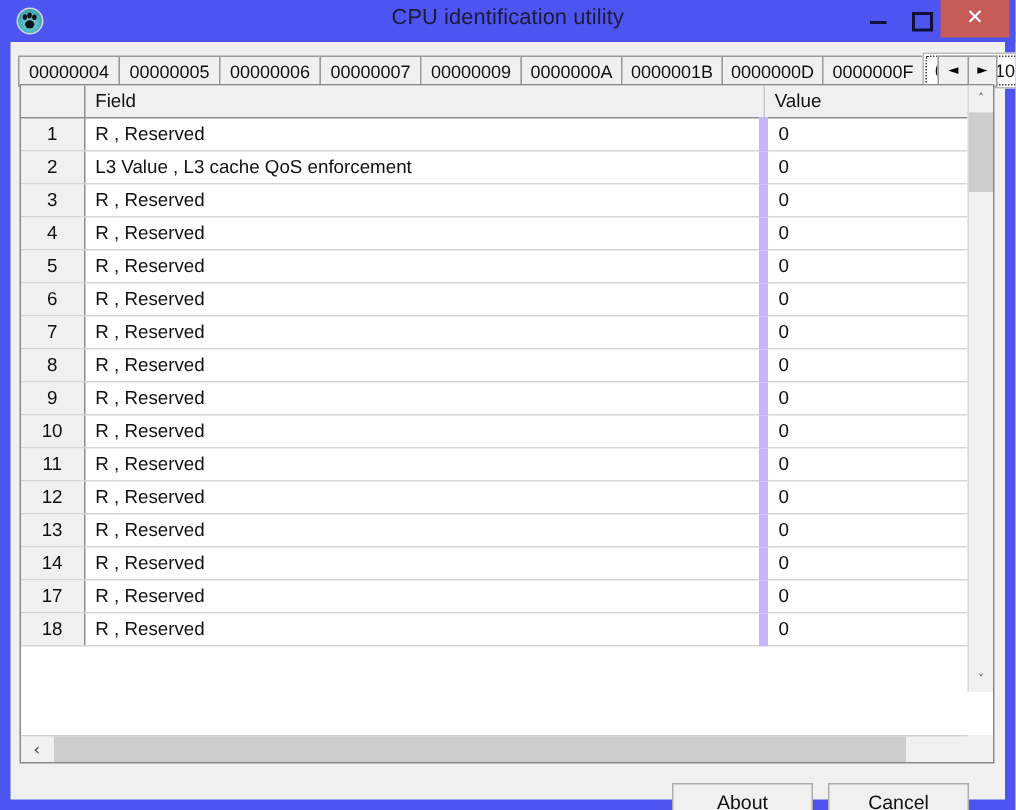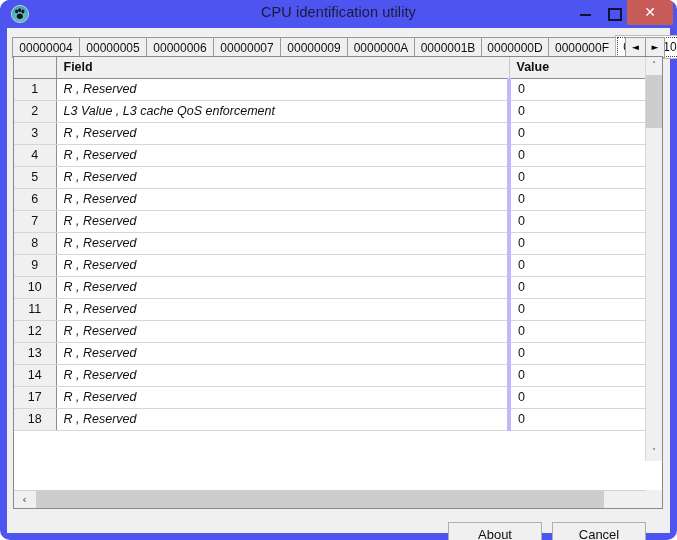--- a/index.html
+++ b/index.html
@@ -16,21 +16,20 @@
 
   
   #window {
     position: absolute;
     left: 0; top: 0;
     width: 677px;
     height: 540px;
     background: #4e54f0;
     box-sizing: border-box;
     overflow: hidden;
-    border-radius: 10px;
   }
 
   
   #titlebar {
     position: absolute;
     left: 0; top: 0;
     width: 677px;
     height: 28px;
     background: #4e54f0;
   }
@@ -182,21 +181,21 @@
   }
   table.grid col.c-num  { width: 42px; }
   table.grid col.c-fld  { width: 453px; }
   table.grid col.c-val  { width: 136px; }
 
   table.grid th {
     height: 21px;
     background: #f0f0f0;
     border-bottom: 1px solid #8d8d8d;
     border-right: 1px solid #c8c8c8;
-    font-weight: bold;
+    font-weight: normal;
     text-align: left;
     padding: 0 0 0 7px;
     font-size: 12.5px;
     color: #101010;
     box-sizing: border-box;
   }
   table.grid th.h-num { padding: 0; border-right: 1px solid #8d8d8d; }
 
   table.grid td {
     height: 22px;
@@ -207,21 +206,21 @@
     overflow: hidden;
     background: #ffffff;
   }
   table.grid td.num {
     background: #f0f0f0;
     text-align: center;
     padding: 0;
     border-right: 1px solid #8d8d8d;
     color: #101010;
   }
-  table.grid td.fld { border-right: 4px solid #c4b5fd; font-style: italic; }
+  table.grid td.fld { border-right: 6px solid #c4b5fd; }
 
   
   #vscroll {
     position: absolute;
     right: 0px; top: 0px;
     width: 17px;
     height: 404px;
     background: #f0f0f0;
     border-left: 1px solid #d8d8d8;
     box-sizing: border-box;

